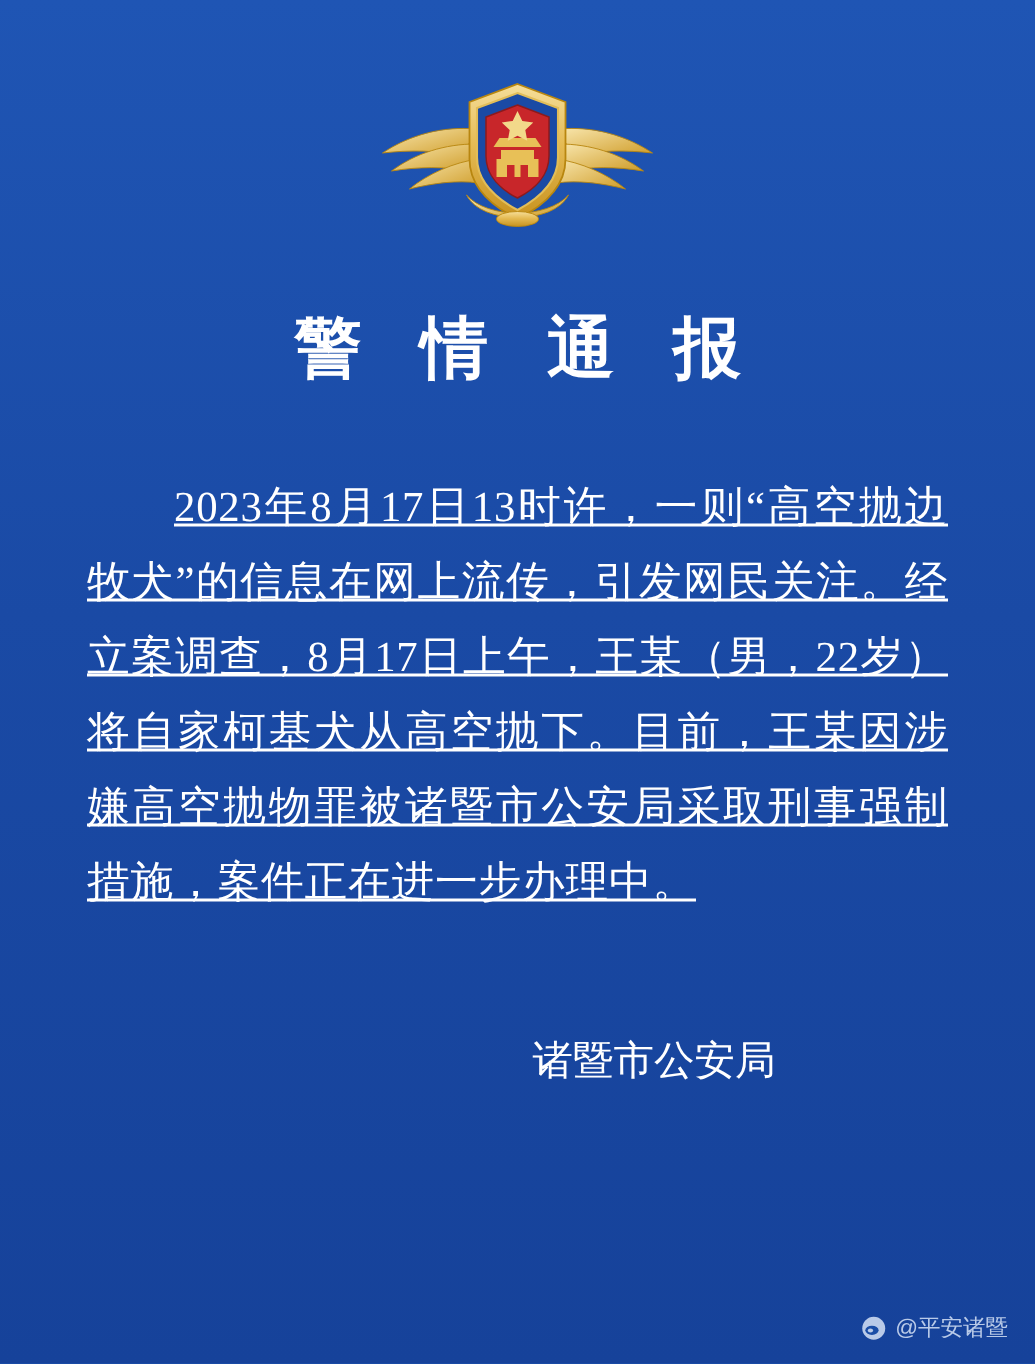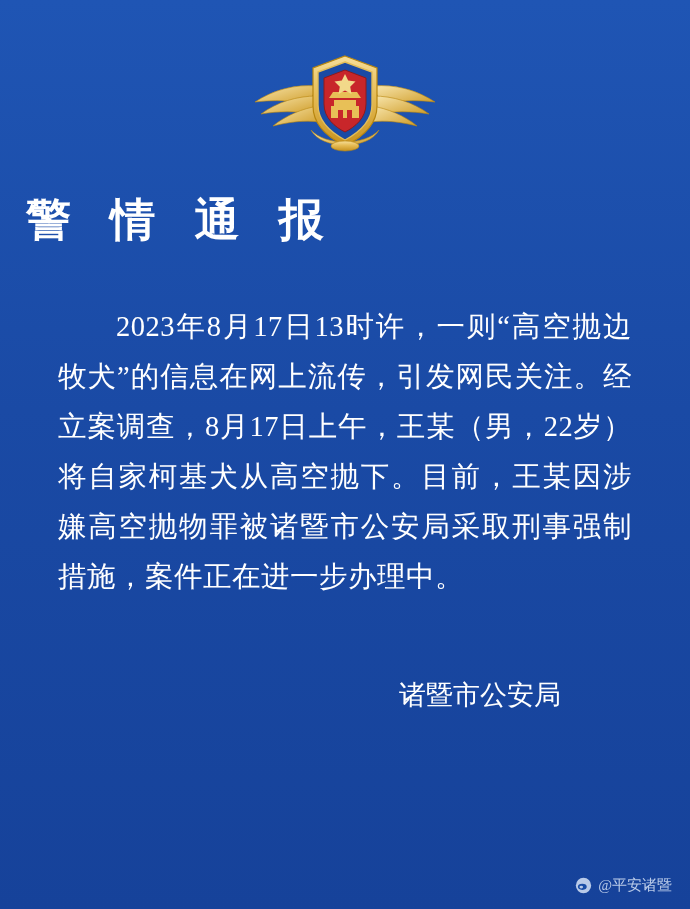--- a/index.html
+++ b/index.html
@@ -34,67 +34,66 @@
     position: relative;
     width: 200px;
     height: 116px;
   }
   .emblem svg {
     display: block;
   }
 
   
   .title {
-    text-align: left;
-    margin-top: 28px;
+    text-align: center;
+    margin-top: 40px;
     font-size: 45px;
     letter-spacing: 14px;
     text-indent: 14px;
     font-weight: bold;
     font-family: "Liberation Serif", "DejaVu Serif", serif;
     color: #ffffff;
-    padding-left: 12px;
   }
 
   
   .body-text {
     margin: 52px 58px 0 58px;
     font-size: 28.5px;
     line-height: 50px;
     text-align: justify;
     text-justify: inter-ideograph;
     letter-spacing: 0.5px;
     text-indent: 58px;
     color: #ffffff;
+    text-decoration: underline;
   }
 
   
   .signature {
     margin-top: 70px;
     margin-right: 150px;
     text-align: left;
     padding-left: 355px;
     font-size: 27px;
     line-height: 46px;
     color: #ffffff;
-    margin-left: 44px;
   }
   .signature div {
     white-space: nowrap;
   }
 
   
   .watermark {
     position: absolute;
     right: 18px;
     bottom: 14px;
     display: flex;
     align-items: center;
     gap: 6px;
-    font-family: Liberation Serif, serif;
+    font-family: Liberation Sans, sans-serif;
     font-size: 15px;
     color: #c7d6ef;
     opacity: .92;
   }
   .wb-logo {
     width: 17px;
     height: 17px;
     display: inline-block;
   }
 </style>

